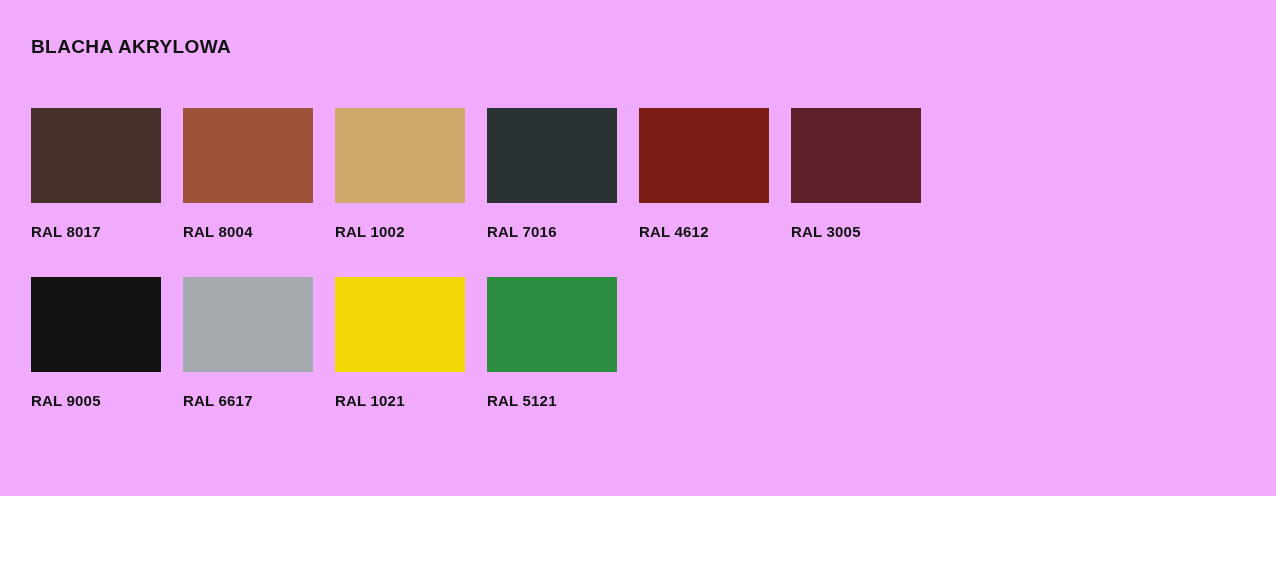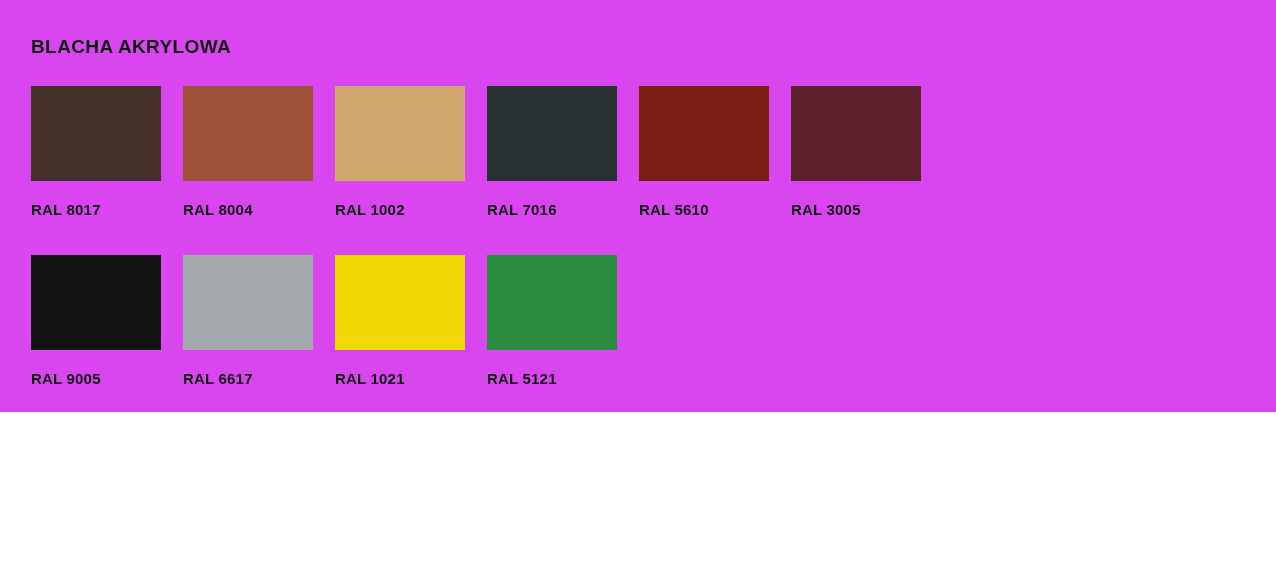--- a/index.html
+++ b/index.html
@@ -10,38 +10,38 @@
   body {
     width: 1276px;
     height: 570px;
     font-family: "Liberation Sans", sans-serif;
     color: #1a1a1a;
     overflow: hidden;
   }
   .page {
     position: relative;
     width: 1276px;
-    height: 412px;
-    background: #d946ef;
+    height: 496px;
+    background: #f0abfc;
     box-sizing: border-box;
   }
   .page-title {
     position: absolute;
     left: 31px;
     top: 36px;
     font-size: 19px;
     font-weight: bold;
     letter-spacing: 0.4px;
     color: #111111;
     white-space: nowrap;
   }
   .swatch-grid {
     position: absolute;
     left: 31px;
-    top: 86px;
+    top: 108px;
     width: 1214px;
   }
   .swatch-row {
     display: flex;
     flex-direction: row;
     align-items: flex-start;
     margin-bottom: 37px;
   }
   .swatch-cell {
     width: 130px;
@@ -82,21 +82,21 @@
       <div class="swatch-cell">
         <span class="swatch-chip" style="background-color:#CFA96B;"></span>
         <div class="swatch-label">RAL 1002</div>
       </div>
       <div class="swatch-cell">
         <span class="swatch-chip" style="background-color:#2A3234;"></span>
         <div class="swatch-label">RAL 7016</div>
       </div>
       <div class="swatch-cell">
         <span class="swatch-chip" style="background-color:#7B1E16;"></span>
-        <div class="swatch-label">RAL 5610</div>
+        <div class="swatch-label">RAL 4612</div>
       </div>
       <div class="swatch-cell">
         <span class="swatch-chip" style="background-color:#5E1F2C;"></span>
         <div class="swatch-label">RAL 3005</div>
       </div>
     </div>
 
     <div class="swatch-row">
       <div class="swatch-cell">
         <span class="swatch-chip" style="background-color:#121212;"></span>

